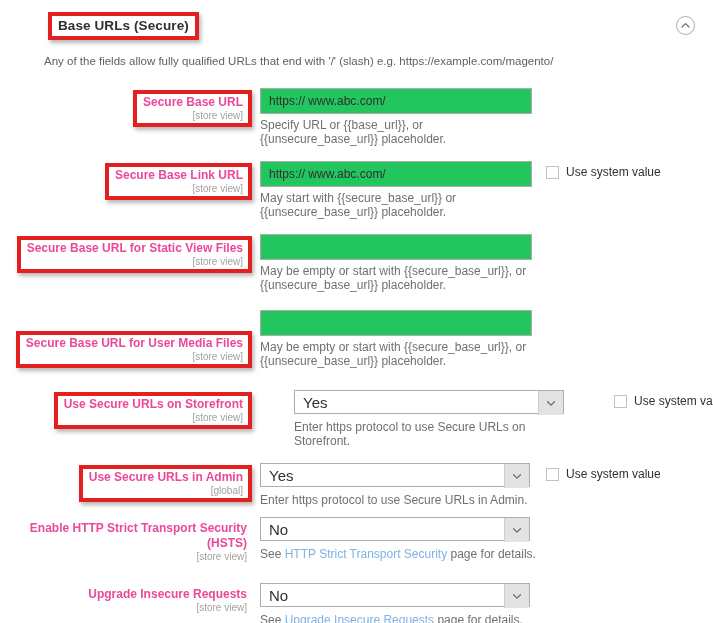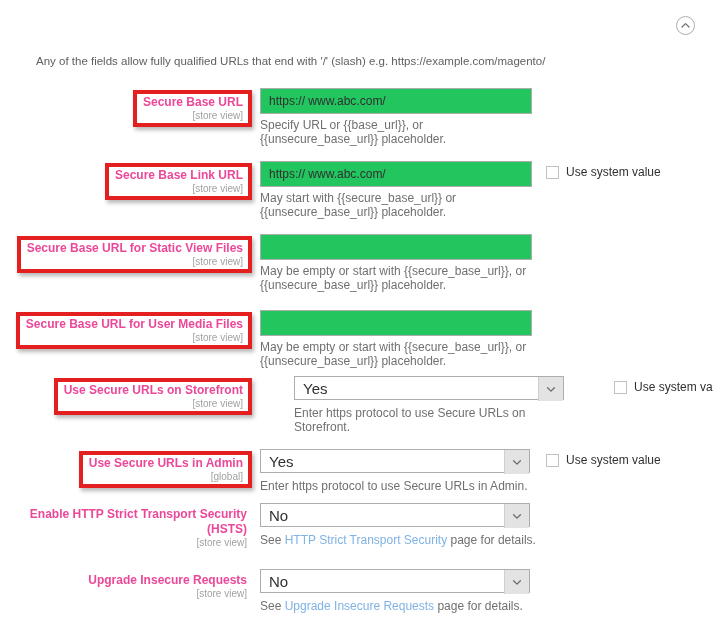--- a/index.html
+++ b/index.html
@@ -47,21 +47,21 @@
     display: flex;
     align-items: center;
     justify-content: center;
     color: #6d6d6d;
   }
   .collapse-icon svg { display:block; }
 
   
   .intro-note {
     position: absolute;
-    left: 36px;
+    left: 44px;
     top: 55px;
     font-size: 11.5px;
     color: #606060;
     white-space: nowrap;
   }
 
   
   .form {
     position: absolute;
     top: 82px;
@@ -198,20 +198,23 @@
   .cb-label {
     font-size: 12px;
     color: #303030;
     line-height: 14px;
   }
 </style>
 <style>.label-box.hl{border-color:#e41f1f;}</style><style>.note a{color:#7fb2e5;}</style></head>
 <body>
 
 <div class="section-head">
+  <div class="section-title-wrap">
+    <span class="section-title" id="section-title" style="border: 4px solid rgb(228, 31, 31); box-shadow: rgba(0, 0, 0, 0.28) 2px 3px 4px; background: rgb(255, 255, 255);">Base URLs (Secure)</span>
+  </div>
   <div class="collapse-icon">
     <svg width="9" height="7" viewBox="0 0 9 7" aria-hidden="true">
       <path d="M1 5 L4.5 1.6 L8 5" fill="none" stroke="#6d6d6d" stroke-width="1.2" stroke-linecap="round" stroke-linejoin="round"></path>
     </svg>
   </div>
 </div>
 
 <div class="intro-note">Any of the fields allow fully qualified URLs that end with '/' (slash) e.g. https://example.com/magento/</div>
 
 <div class="form" id="form-root">
@@ -233,21 +236,21 @@
         <span class="cb-label">Use system value</span>
       </div>
     </div>
     <div class="field-row" style="margin-bottom: 12px;">
       <div class="label-col"><div class="label-box hl"><span class="label-text">Secure Base URL for Static View Files</span><span class="scope-text">[store view]</span></div></div>
       <div class="control-col">
         <input type="text" class="txt-input" style="">
         <div class="note">May be empty or start with {{secure_base_url}}, or {{unsecure_base_url}} placeholder.</div>
       </div>
     </div>
-    <div class="field-row" style="margin-bottom: 2px;">
+    <div class="field-row" style="margin-bottom: 16px; align-items: flex-end;">
       <div class="label-col"><div class="label-box hl"><span class="label-text">Secure Base URL for User Media Files</span><span class="scope-text">[store view]</span></div></div>
       <div class="control-col">
         <input type="text" class="txt-input" style="">
         <div class="note">May be empty or start with {{secure_base_url}}, or {{unsecure_base_url}} placeholder.</div>
       </div>
     </div>
     <div class="field-row" style="margin-bottom: 9px; gap: 34px;">
       <div class="label-col"><div class="label-box hl"><span class="label-text">Use Secure URLs on Storefront</span><span class="scope-text">[store view]</span></div></div>
       <div class="control-col">
         <div class="sel-wrap">

